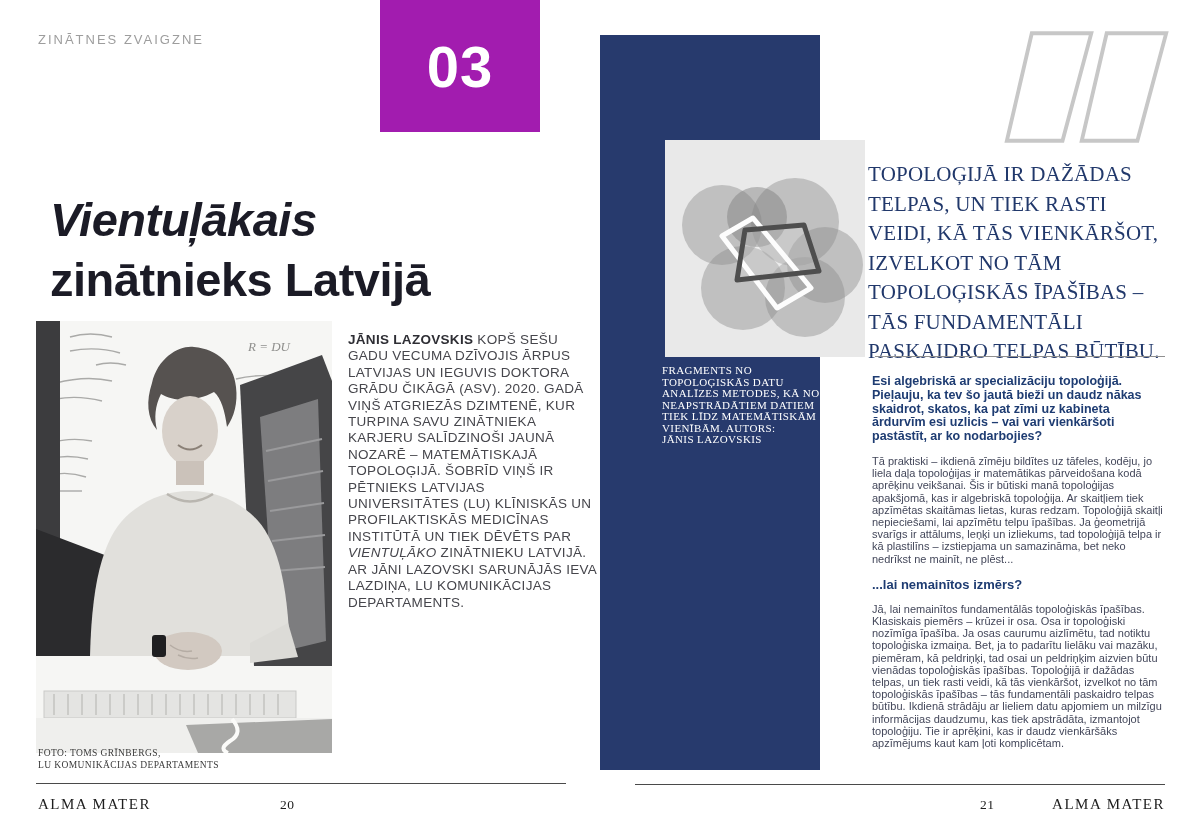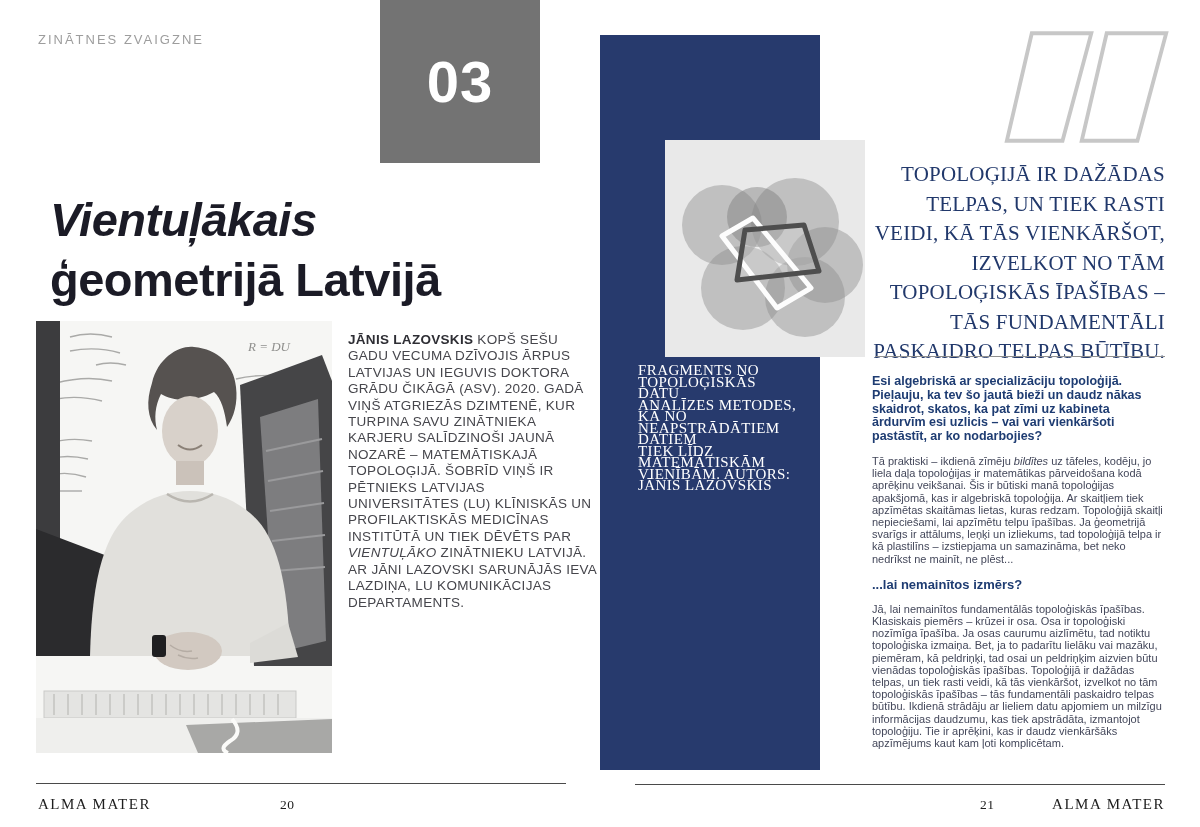--- a/index.html
+++ b/index.html
@@ -6,21 +6,21 @@
   #spread{
     position:relative;width:1200px;height:827px;background:#ffffff;overflow:hidden;
     font-family:"Liberation Sans",sans-serif;
   }
   
   .kicker{
     position:absolute;left:38px;top:32px;font-size:13px;letter-spacing:2px;
     color:#9d9d9d;font-weight:400;
   }
   .issue-block{
-    position:absolute;left:380px;top:0;width:160px;height:163px;background:#737373;
+    position:absolute;left:380px;top:0;width:160px;height:132px;background:#a21caf;
     display:flex;align-items:center;justify-content:center;
   }
   .issue-number{color:#ffffff;font-size:58px;font-weight:700;letter-spacing:1px;}
   .title{
     position:absolute;left:38px;top:178px;width:540px;color:#1b1b26;
     font-size:47px;font-weight:700;line-height:60px;letter-spacing:-0.5px;
   }
   .title .t1{font-style:italic;display:block;}
   .title .t2{display:block;}
   .photo{position:absolute;left:36px;top:321px;width:296px;height:432px;background:#7dd3fc;}
@@ -44,56 +44,56 @@
   }
   .footer-mag-left{left:38px;top:796px;}
   .footer-page-left{left:280px;top:797px;font-size:13.5px;letter-spacing:0.5px;}
   .footer-page-right{left:980px;top:797px;font-size:13.5px;letter-spacing:0.5px;}
   .footer-mag-right{left:873px;top:796px;width:292px;text-align:right;}
   
   .navy-bar{position:absolute;left:600px;top:35px;width:220px;height:735px;background:#273a6d;}
   .quote-marks{position:absolute;left:1003px;top:28px;width:168px;height:118px;}
   .figure-panel{position:absolute;left:665px;top:140px;width:200px;height:217px;background:#e9e9e9;}
   .figure-caption{
-    position:absolute;left:638px;top:365px;width:160px;
-    font-family:"Liberation Serif",serif;font-size:15px;line-height:11.5px;
+    position:absolute;left:662px;top:365px;width:160px;
+    font-family:"Liberation Serif",serif;font-size:11px;line-height:11.5px;
     letter-spacing:0.4px;color:#ffffff;white-space:pre-line;
   }
   .pull-quote{
-    position:absolute;left:868px;top:160px;width:297px;text-align:right;
+    position:absolute;left:868px;top:160px;width:297px;
     font-family:"Liberation Serif",serif;font-size:21px;line-height:29.5px;
     color:#21386b;letter-spacing:0.2px;
   }
   .quote-rule{position:absolute;left:875px;top:356px;width:290px;height:1px;background:#8f8f8f;}
   .interview{position:absolute;left:872px;top:375px;width:293px;}
   .question{
     font-size:12.5px;line-height:13.8px;font-weight:700;color:#1e3c72;margin:0 0 11px 0;
   }
   .answer{
     font-size:11px;line-height:12.2px;color:#43475a;margin:0 0 13px 0;
   }
-  .answer .ital{font-style:italic;}
+  .answer .ital{}
   .subquestion{
     font-size:13px;line-height:14px;font-weight:700;color:#1e3c72;margin:0 0 11px 0;
   }
 </style>
 </head>
 <body>
 
 <div id="spread">
 
   <div class="kicker">ZINĀTNES ZVAIGZNE</div>
 
   <div class="issue-block">
     <span class="issue-number">03</span>
   </div>
 
   <h1 class="title" style="margin:12px;">
     <span class="t1">Vientuļākais</span>
-    <span class="t2">ģeometrijā Latvijā</span>
+    <span class="t2">zinātnieks Latvijā</span>
   </h1>
 
   <div class="photo">
     <svg width="296" height="432" viewBox="0 0 296 432">
       <rect x="0" y="0" width="296" height="432" fill="#f6f6f4"></rect>
 
       <g stroke="#aaaaa8" stroke-width="1.4" fill="none">
         <path d="M34,16 q20,-6 42,0"></path>
           <path d="M34,30 q26,-5 50,2"></path>
           <path d="M60,44 q14,-4 30,0"></path>
@@ -155,20 +155,22 @@
       <rect x="0" y="397" width="296" height="35" fill="#efefed"></rect>
       <polygon points="150,404 296,398 296,432 162,432" fill="#a8a8a6"></polygon>
       <path d="M196,398 q12,14 -2,22 q-12,8 -2,12" stroke="#fbfbf9" stroke-width="4" fill="none"></path>
     </svg>
   </div>
 
   <p class="intro" style="margin:8px;">
     <span class="name">JĀNIS LAZOVSKIS</span><span> KOPŠ SEŠU GADU VECUMA DZĪVOJIS ĀRPUS LATVIJAS UN IEGUVIS DOKTORA GRĀDU ČIKĀGĀ (ASV). 2020. GADĀ VIŅŠ ATGRIEZĀS DZIMTENĒ, KUR TURPINA SAVU ZINĀTNIEKA KARJERU SALĪDZINOŠI JAUNĀ NOZARĒ – MATEMĀTISKAJĀ TOPOLOĢIJĀ. ŠOBRĪD VIŅŠ IR PĒTNIEKS LATVIJAS UNIVERSITĀTES (LU) KLĪNISKĀS UN PROFILAKTISKĀS MEDICĪNAS INSTITŪTĀ UN TIEK DĒVĒTS PAR </span><span class="ital">VIENTUĻĀKO</span><span> ZINĀTNIEKU LATVIJĀ. AR JĀNI LAZOVSKI SARUNĀJĀS IEVA LAZDIŅA, LU KOMUNIKĀCIJAS DEPARTAMENTS.</span>
   </p>
 
+  <div class="photo-caption">FOTO: TOMS GRĪNBERGS,
+LU KOMUNIKĀCIJAS DEPARTAMENTS</div>
 
   <div class="footer-rule left"></div>
   <div class="footer-text footer-mag-left">ALMA MATER</div>
   <div class="footer-text footer-page-left">20</div>
 
   <div class="navy-bar"></div>
 
   <div class="quote-marks">
     <svg width="168" height="118" viewBox="0 0 175 120">
       <g fill="#ffffff" stroke="#c7c7c7" stroke-width="4">

